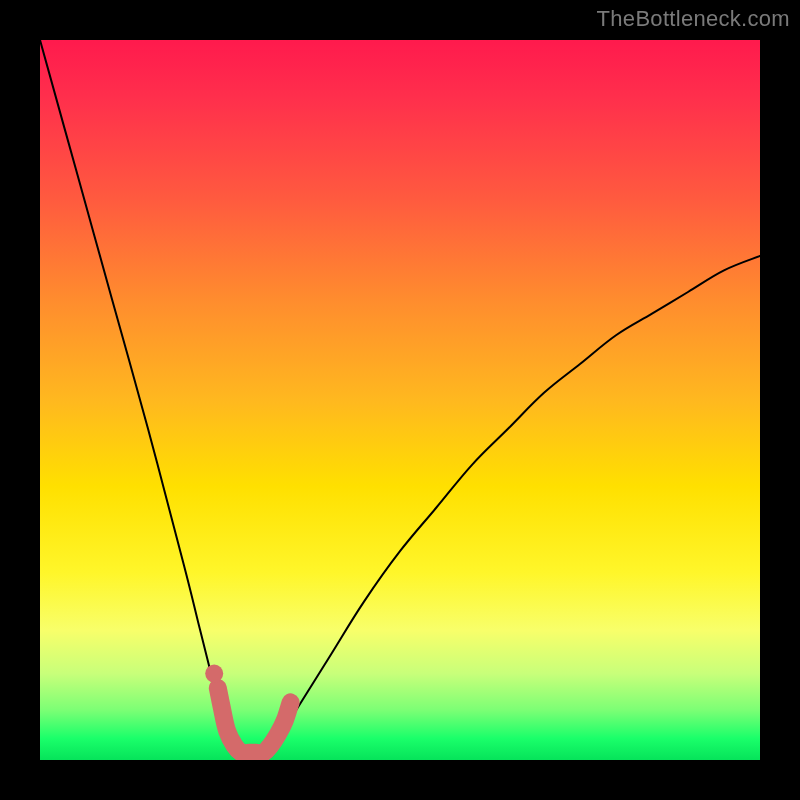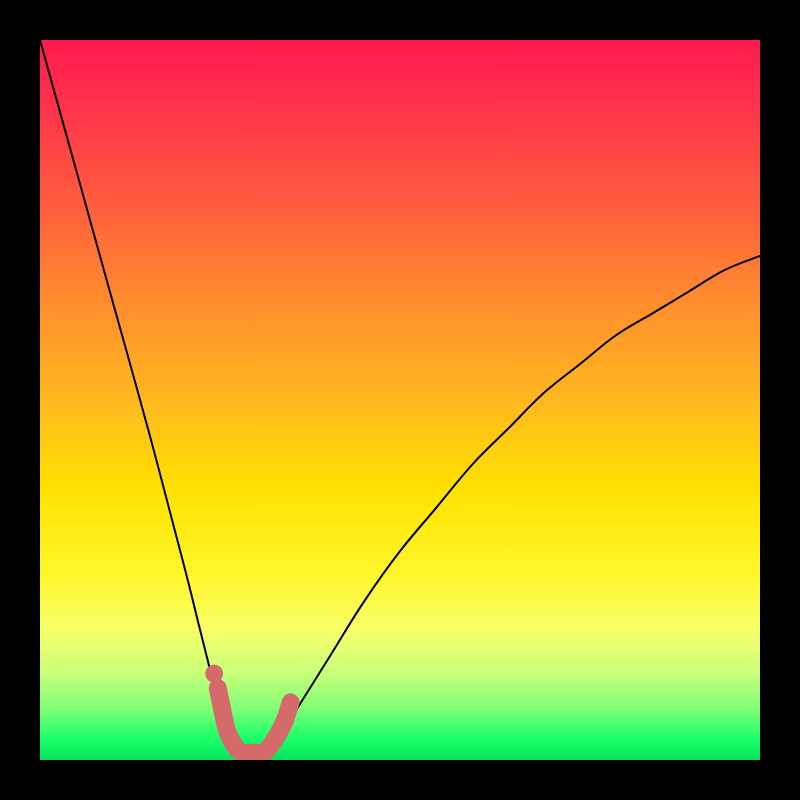--- a/index.html
+++ b/index.html
@@ -65,20 +65,21 @@
     top: 0;
     width: 100%;
     height: 100%;
   }
 </style>
 </head>
 <body>
 
 <div class="frame">
 
+  <div class="watermark">TheBottleneck.com</div>
 
   <div class="plot-area">
     <div class="gradient"></div>
 
     <svg class="curves" viewBox="0 0 720 720" preserveAspectRatio="none">
       <path fill="none" stroke="#000" stroke-width="2" stroke-linecap="round" stroke-linejoin="round" d="M 0.0 0.0 C 6.5 23.3, 23.0 82.9, 36.0 129.6 C 49.0 176.3, 59.0 212.5, 72.0 259.2 C 85.0 305.9, 95.0 340.8, 108.0 388.8 C 121.0 436.8, 134.9 490.6, 144.0 525.6 C 153.1 560.6, 153.2 562.5, 158.4 583.2 C 163.6 603.9, 168.9 625.2, 172.8 640.8 C 176.7 656.4, 177.4 660.5, 180.0 669.6 C 182.6 678.7, 184.6 684.7, 187.2 691.2 C 189.8 697.7, 191.8 701.7, 194.4 705.6 C 197.0 709.5, 199.0 711.5, 201.6 712.8 C 204.2 714.1, 206.2 712.8, 208.8 712.8 C 211.4 712.8, 213.4 712.8, 216.0 712.8 C 218.6 712.8, 220.6 714.1, 223.2 712.8 C 225.8 711.5, 227.8 708.2, 230.4 705.6 C 233.0 703.0, 233.7 703.6, 237.6 698.4 C 241.5 693.2, 242.9 691.1, 252.0 676.8 C 261.1 662.5, 275.0 639.9, 288.0 619.2 C 301.0 598.5, 311.0 581.0, 324.0 561.6 C 337.0 542.2, 347.0 528.0, 360.0 511.2 C 373.0 494.4, 383.0 483.6, 396.0 468.0 C 409.0 452.4, 419.0 439.1, 432.0 424.8 C 445.0 410.5, 455.0 401.8, 468.0 388.8 C 481.0 375.8, 491.0 364.5, 504.0 352.8 C 517.0 341.1, 527.0 334.4, 540.0 324.0 C 553.0 313.6, 563.0 304.3, 576.0 295.2 C 589.0 286.1, 599.0 281.4, 612.0 273.6 C 625.0 265.8, 635.0 259.8, 648.0 252.0 C 661.0 244.2, 671.0 236.9, 684.0 230.4 C 697.0 223.9, 713.5 218.6, 720.0 216.0"></path>
       <path fill="none" stroke="#d46a6a" stroke-width="18" stroke-linecap="round" stroke-linejoin="round" d="M 177.8 648.0 C 178.6 651.9, 180.5 661.8, 182.2 669.6 C 183.8 677.4, 185.0 684.7, 187.2 691.2 C 189.4 697.7, 191.8 701.7, 194.4 705.6 C 197.0 709.5, 199.0 711.5, 201.6 712.8 C 204.2 714.1, 206.2 712.8, 208.8 712.8 C 211.4 712.8, 213.4 712.8, 216.0 712.8 C 218.6 712.8, 220.6 714.1, 223.2 712.8 C 225.8 711.5, 227.8 708.8, 230.4 705.6 C 233.0 702.4, 235.0 699.3, 237.6 694.8 C 240.2 690.3, 242.5 686.2, 244.8 680.4 C 247.1 674.6, 249.5 665.6, 250.6 662.4"></path>
       <circle r="9" fill="#d46a6a" cx="174.2" cy="633.6">
       </circle>
     </svg>

